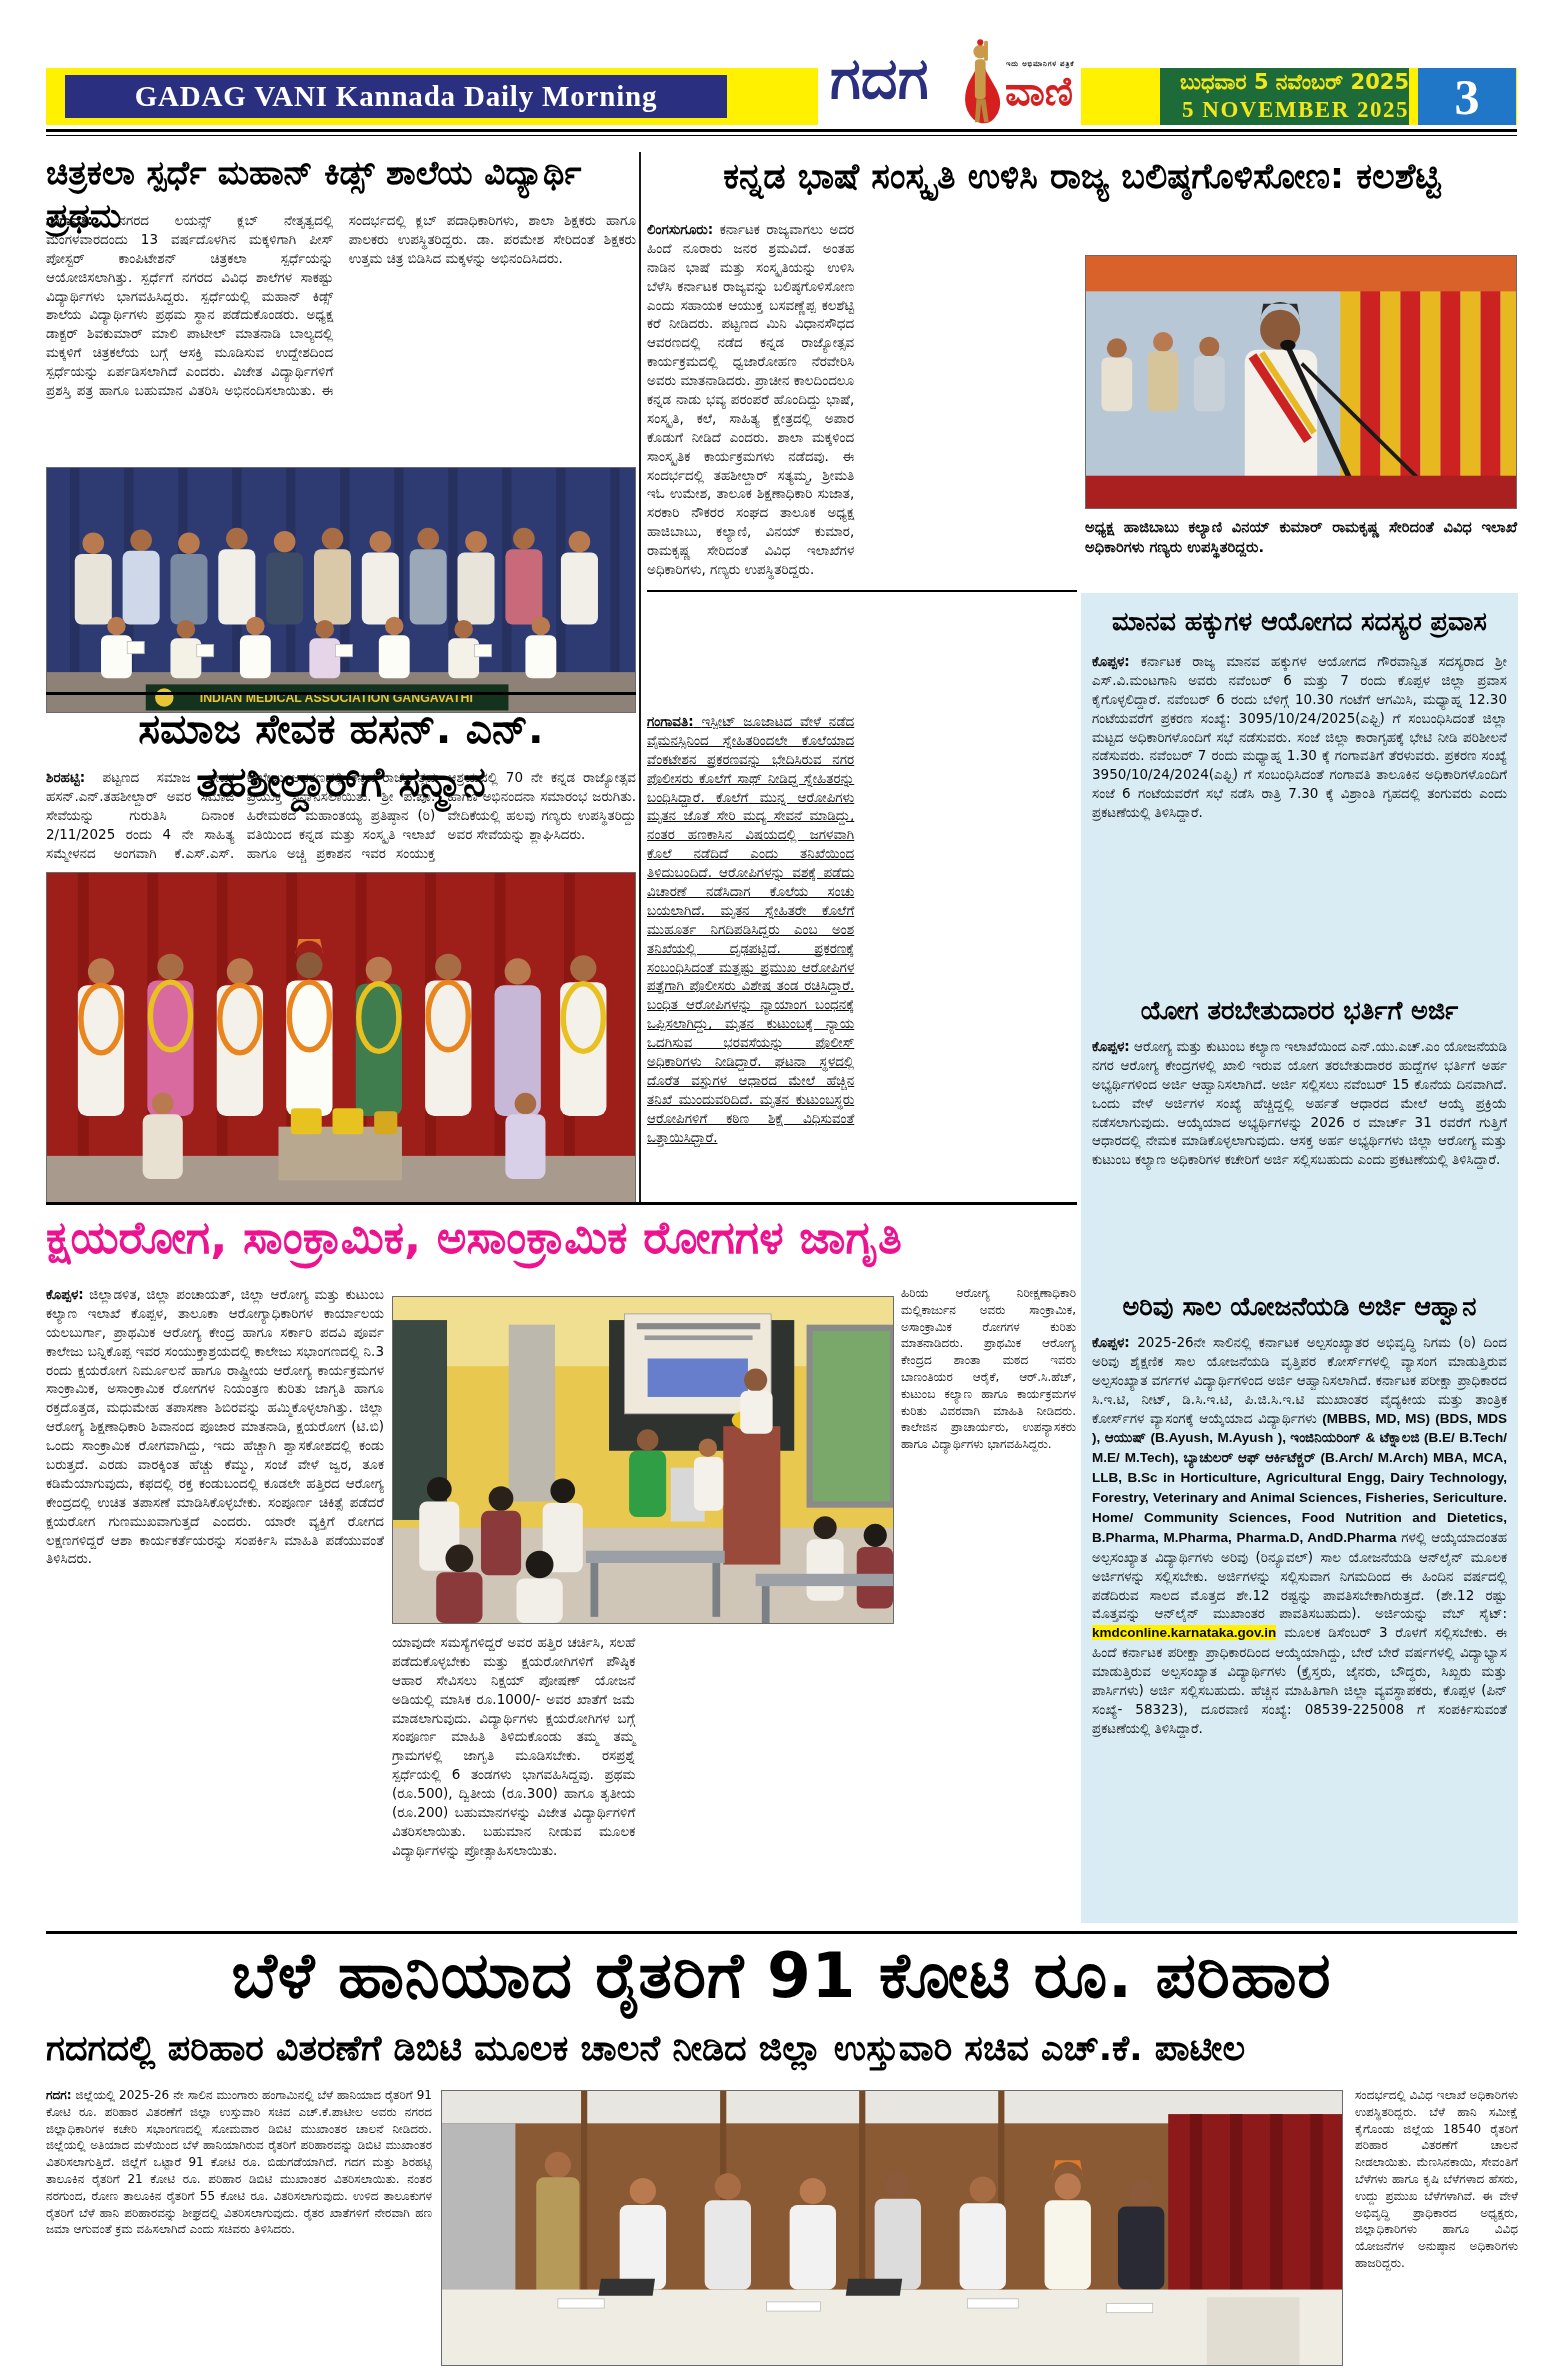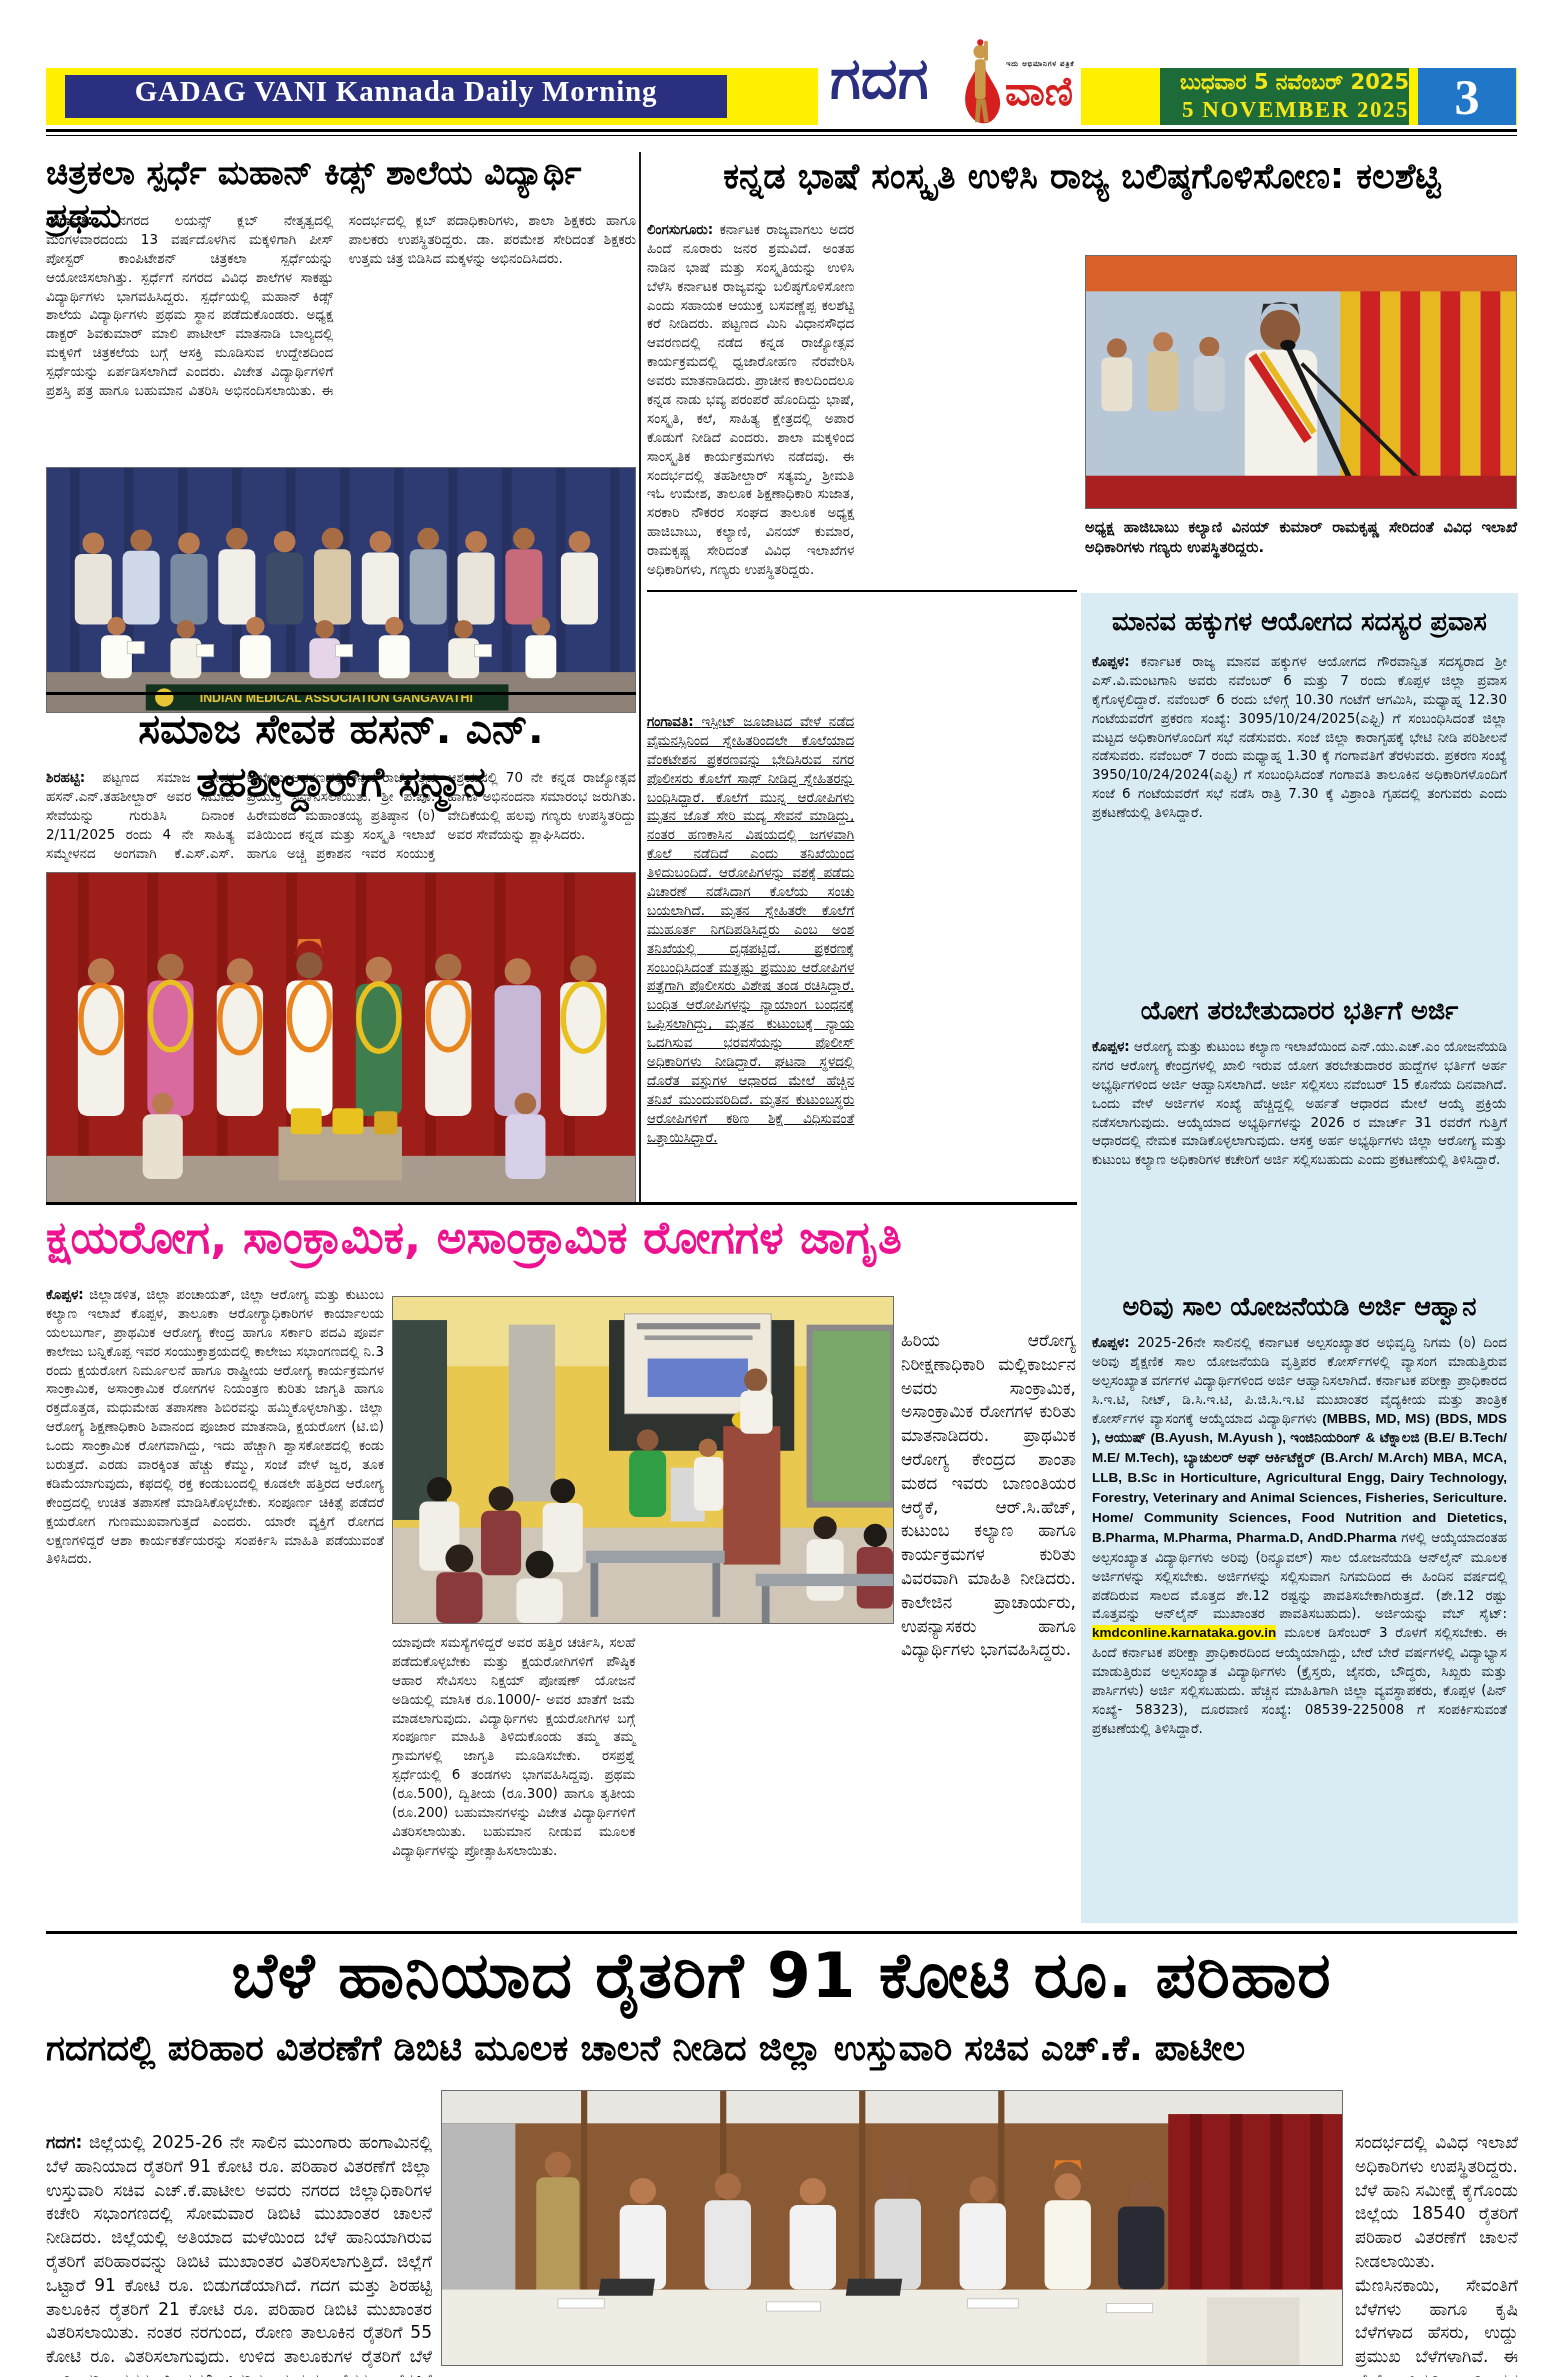--- a/index.html
+++ b/index.html
@@ -3,21 +3,21 @@
 <meta charset="utf-8">
 <style>
   html,body{margin:0;padding:0;background:#ffffff;}
   .page{position:relative;width:1555px;height:2377px;background:#fff;
         font-family:"DejaVu Sans",sans-serif;color:#0a0a0a;overflow:hidden;}
   .abs{position:absolute;box-sizing:border-box;}
   .hrule{background:#000;}
   .vrule{background:#1a1a1a;}
   
   .yellow-band{background:#FFF100;}
-  .nameplate{background:#2A2F80;display:flex;align-items:flex-start;justify-content:center;}
+  .nameplate{background:#2A2F80;display:flex;align-items:center;justify-content:center;}
   .nameplate span{color:#fff;font-family:"Liberation Serif",serif;font-weight:bold;font-size:29px;letter-spacing:0.8px;}
   .logo-white{background:#fff;}
   .logo-kn-left{color:#2A2F80;font-weight:bold;font-size:57px;line-height:1;}
   .logo-kn-right{color:#D6201F;font-weight:bold;font-size:40px;line-height:1;}
   .logo-tagline{font-size:7px;color:#222;font-weight:bold;letter-spacing:0.8px;}
   .datebox{background:#1C6B39;display:flex;flex-direction:column;align-items:center;justify-content:center;gap:3.1px;}
   .datebox .kn{color:#F5E81A;font-weight:bold;font-size:21px;}
   .datebox .en{color:#F5E81A;font-weight:bold;font-size:23px;font-family:"Liberation Serif",serif;letter-spacing:1.5px;}
   .pagenum{background:#2077C8;color:#fff;font-weight:bold;font-size:50px;display:flex;align-items:center;justify-content:center;font-family:"Liberation Serif",serif;}
   .double-rule{border-top:3.1px solid #000;border-bottom:1.5px solid #000;height:7px;}
@@ -25,21 +25,21 @@
   .headline{font-weight:bold;color:#000;}
   .hl-a{font-size:33px;line-height:1.3;}
   .hl-b{font-size:41px;line-height:1.3;text-align:center;}
   .hl-c{font-size:35px;line-height:1.4;text-align:center;}
   .hl-d{font-size:31px;line-height:1.25;text-align:center;}
   .hl-side{font-size:25.5px;line-height:1.3;text-align:center;}
   .hl-pink{font-size:45px;line-height:1.3;color:#EE1290;}
   .hl-mega{font-size:63px;line-height:1.15;text-align:center;letter-spacing:0.8px;}
   .hl-sub{font-size:35px;line-height:1.4;}
   .body-text{font-size:13.5px;line-height:1.40;text-align:justify;overflow:hidden;height:100%;}
-  .body-sm{font-size:17px;margin-top:44px;}
+  .body-sm{font-size:12px;}
   .dateline{font-weight:bold;}
   .c2{column-count:2;column-gap:15.5px;column-fill:auto;height:100%;}
   .c3{column-count:3;column-gap:12.4px;column-fill:auto;height:100%;}
   .sidebox{background:#D9ECF4;}
   .caption{font-size:14.7px;font-weight:600;line-height:1.35;text-align:justify;}
   .photo{border:0.8px solid #6b6b6b;overflow:hidden;background:#ccc;}
   .photo svg{display:block;width:100%;height:100%;}
   .courses-en{font-weight:bold;font-family:"Liberation Sans",sans-serif;}
   .url-hl{background:#FFF100;font-weight:bold;font-family:"Liberation Sans",sans-serif;}
 </style>

